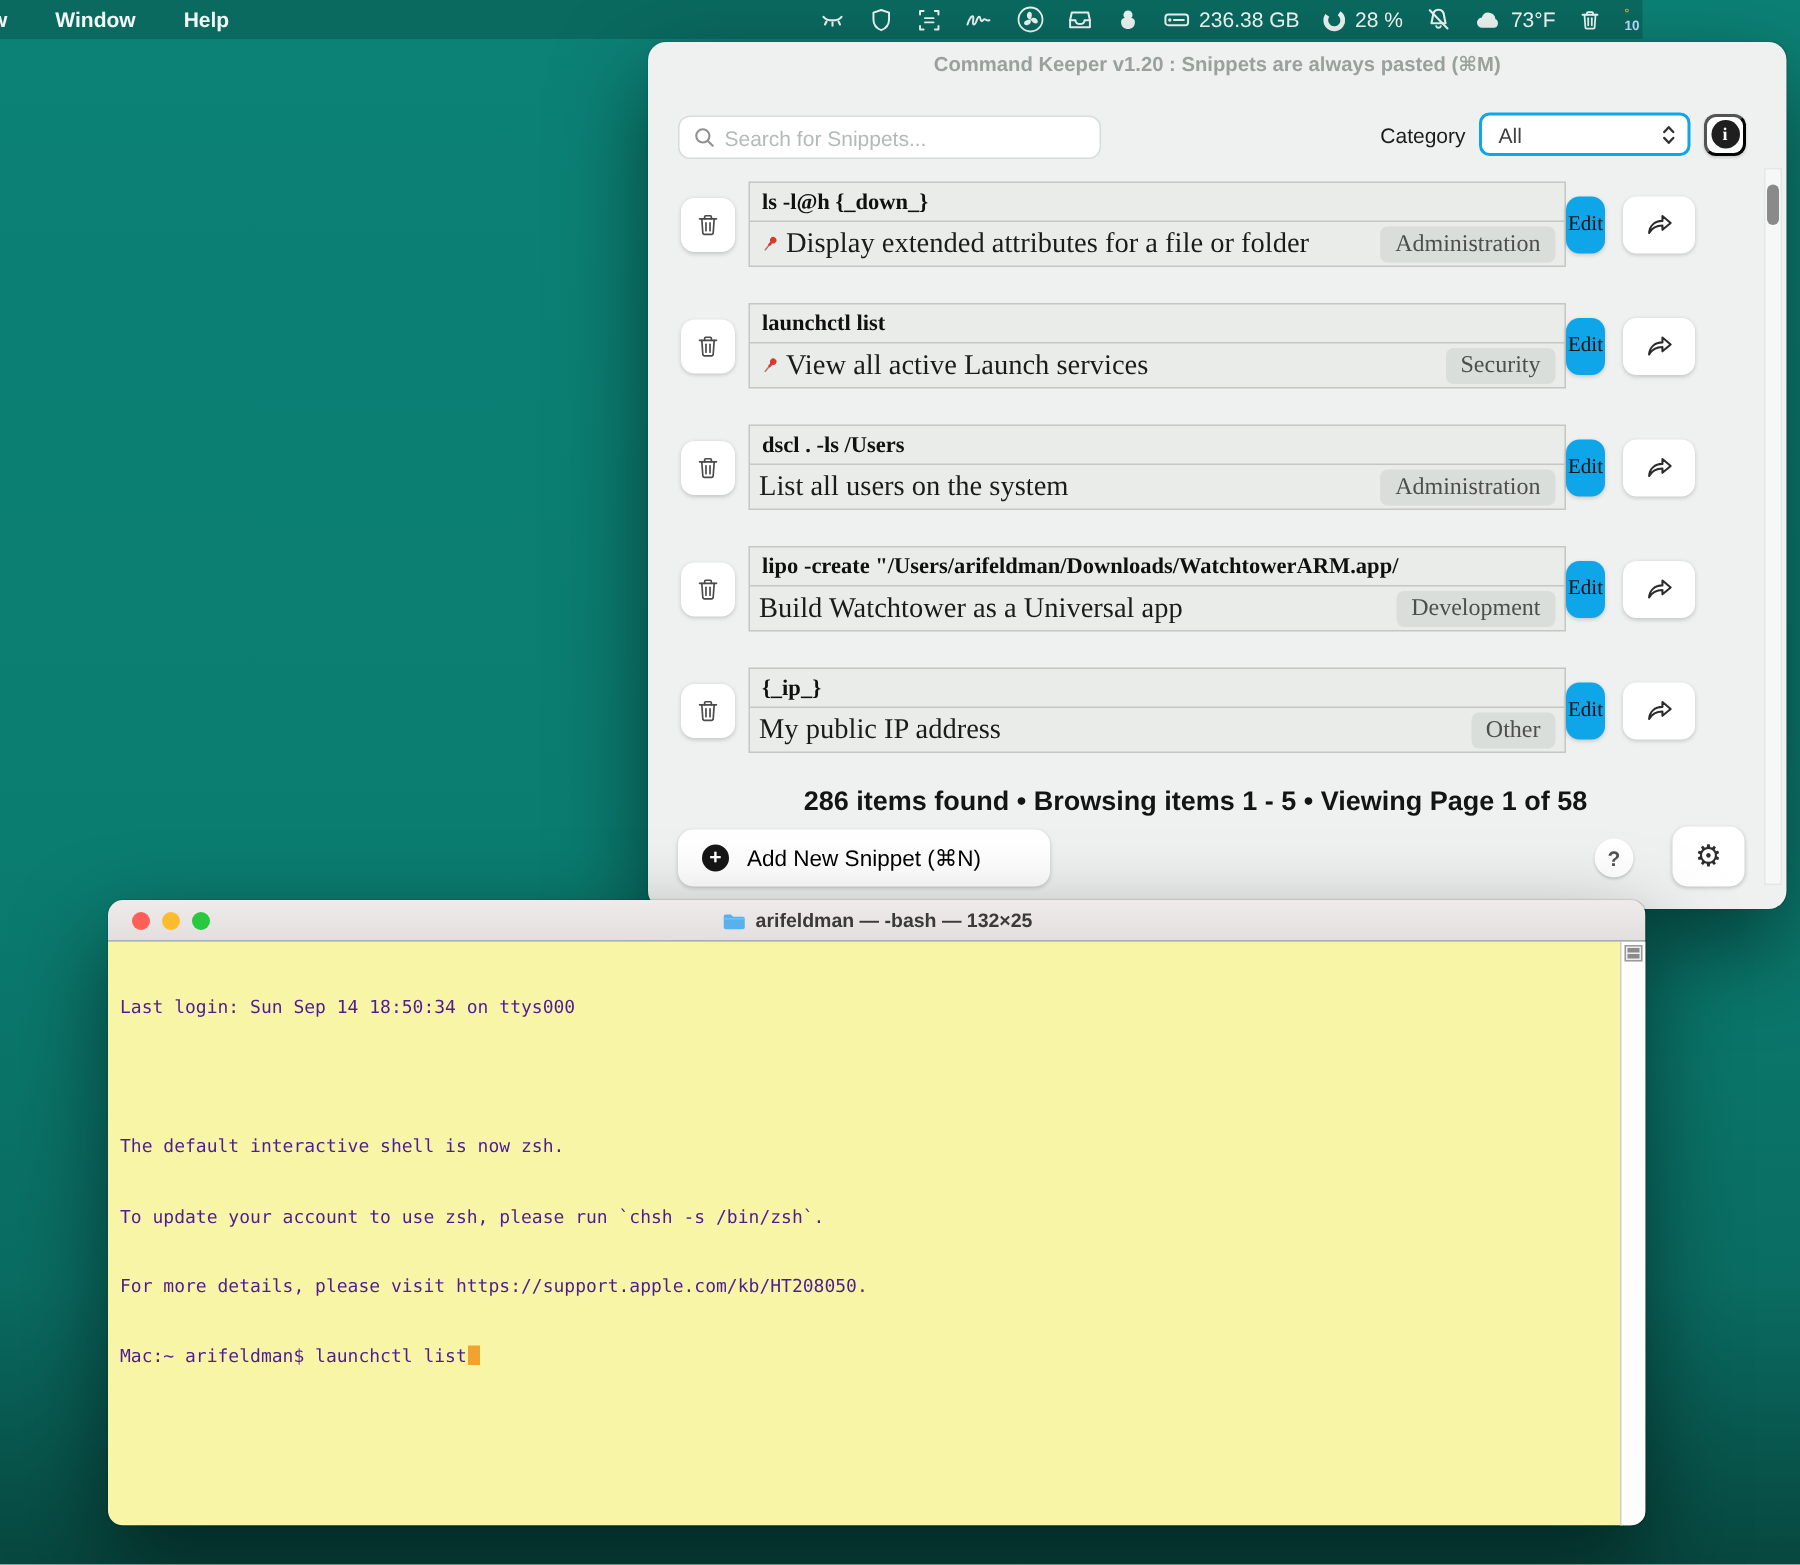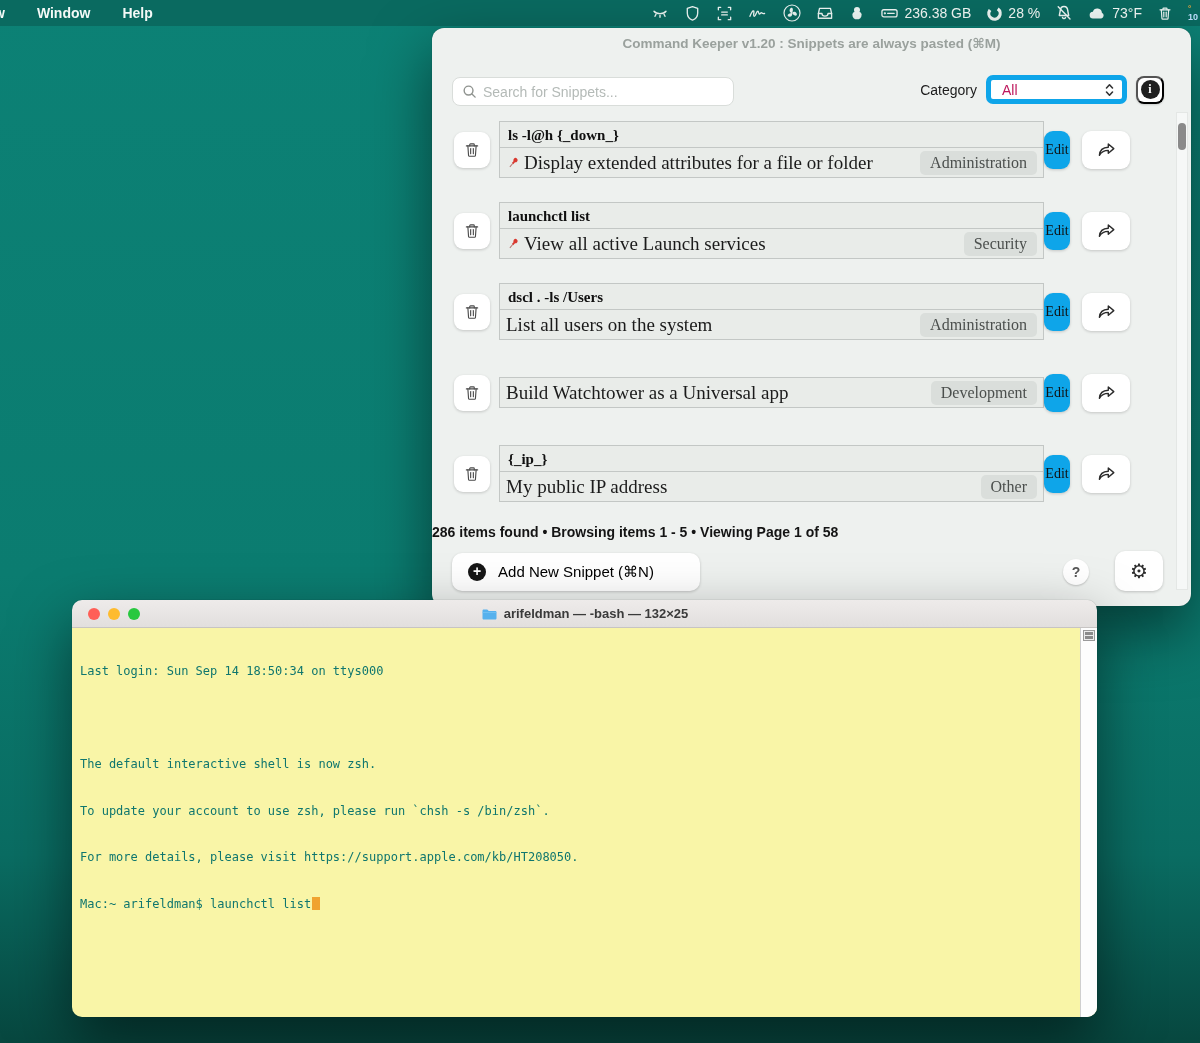--- a/index.html
+++ b/index.html
@@ -5,21 +5,21 @@
   * { margin:0; padding:0; box-sizing:border-box; }
   html,body { width:1200px; height:1043px; overflow:hidden; }
   body {
     font-family:"Liberation Sans","DejaVu Sans",sans-serif;
     background:linear-gradient(180deg,#0c8175 0%,#0b7c70 55%,#0a6c62 82%,#07473f 100%);
     position:relative;
   }
 
   
   .menubar {
-    position:absolute; top:0; left:0; width:1200px; height:26px;
+    position:absolute; top:0; left:0; width:1095px; height:26px;
     background:#0a6a60; display:flex; align-items:center;
     color:#f4f9f7; font-size:14px; font-weight:600;
   }
   .menubar .menus { display:flex; align-items:center; gap:32px; margin-left:-6px; }
   .menubar .menu-item { cursor:default; }
   .menubar .status { margin-left:auto; display:flex; align-items:center; gap:15px; padding-right:0; }
   .status-item { display:flex; align-items:center; gap:5px; font-weight:500; }
   .status-item svg { display:block; }
   .mb-ic { stroke:#eef6f4; fill:none; stroke-width:1.4; stroke-linecap:round; stroke-linejoin:round; }
   .edge-partial { width:12px; overflow:hidden; font-size:9px; line-height:9px; color:#bfe0ff; text-align:left; }
@@ -41,22 +41,22 @@
     display:flex; align-items:center; padding:0 9px; gap:6px;
   }
   .ck-search input {
     border:none; outline:none; background:transparent; flex:1;
     font-size:14px; color:#333; font-family:inherit;
   }
   .ck-search input::placeholder { color:#b4bab7; }
   .ck-cat { position:absolute; right:27px; top:47px; display:flex; align-items:center; gap:9px; }
   .ck-cat-label { font-size:14px; color:#1c1c1c; }
   .ck-select {
-    width:141px; height:29px; background:#fff; border:5px solid #0ea5e9; border-radius:7px;
-    display:flex; align-items:center; padding:0 7px 0 11px; font-size:14px; color:#be185d; cursor:default;
+    width:141px; height:29px; background:#fff; border:2px solid #0ea5e9; border-radius:7px;
+    display:flex; align-items:center; padding:0 7px 0 11px; font-size:14px; color:#404040; cursor:default;
   }
   .ck-select .sel-val { flex:1; }
   .ck-info {
     width:28px; height:28px; background:#fff; border-radius:8px;
     box-shadow:0 1px 2px rgba(0,0,0,.15); display:flex; align-items:center; justify-content:center;
   }
   .info-circle {
     width:19px; height:19px; border-radius:50%; background:#1f1f1f; color:#fff;
     font-size:12px; font-weight:700; font-family:"Liberation Serif",serif;
     display:flex; align-items:center; justify-content:center;
@@ -86,22 +86,22 @@
     cursor:pointer; font-family:inherit;
   }
   .btn-share {
     width:48px; height:38px; background:#fff; border:none; border-radius:9px;
     box-shadow:0 1px 3px rgba(0,0,0,.18); margin-left:12px; cursor:pointer;
     display:flex; align-items:center; justify-content:center;
   }
   .pin { width:15px; height:15px; flex:0 0 auto; }
 
   .ck-status {
-    position:absolute; top:496px; left:0; width:730px; 
-    font-size:14px; font-weight:700; color:#141414;
+    position:absolute; top:496px; left:0; width:730px; text-align:center;
+    font-size:18px; font-weight:700; color:#141414;
   }
   .btn-add {
     position:absolute; left:20px; top:525px; width:248px; height:38px;
     background:#fff; border:none; border-radius:10px; box-shadow:0 1px 3px rgba(0,0,0,.2);
     display:flex; align-items:center; justify-content:center; cursor:pointer;
   }
   .plus-circle {
     position:absolute; left:16px; width:18px; height:18px; border-radius:50%;
     background:#161616; color:#fff; font-size:14px; line-height:17px; text-align:center; font-weight:700;
   }
@@ -138,21 +138,21 @@
   }
   .tl { position:absolute; top:8px; width:12px; height:12px; border-radius:50%; }
   .tl-red   { left:16px;  background:#ff5f57; }
   .tl-yellow{ left:36px;  background:#febb2e; }
   .tl-green { left:56px;  background:#28c83f; }
   .term-title { display:flex; align-items:center; gap:6px; font-size:13px; font-weight:700; color:#3a3a3a; }
   .term-body { position:relative; height:389px; background:#f9f5a7; }
   .term-text {
     position:absolute; inset:0 17px 0 0; padding:5px 0 16px 8px;
     font-family:"DejaVu Sans Mono","Liberation Mono",monospace;
-    font-size:12px; line-height:15.5px; color:#0f766e; white-space:pre;
+    font-size:12px; line-height:15.5px; color:#4c1d95; white-space:pre;
   }
   .tline { height:15.5px; }
   .cursor { display:inline-block; width:8px; height:13px; background:#f0a330; vertical-align:-2px; margin-left:1px; }
   .term-scrollcol {
     position:absolute; top:0; right:0; width:17px; height:100%;
     background:#fdfdfd; border-left:1px solid #cfcfcf;
   }
   .split-btn {
     position:absolute; top:2px; left:2px; width:12px; height:11px;
     background:#ececec; border:1px solid #9a9a9a;
@@ -408,20 +408,21 @@
             <g fill="none" stroke="#4a4a4a" stroke-width="1.5" stroke-linecap="round">
               <path d="M4.5 6.5 H19.5"></path>
               <path d="M9 6.5 V4.8 C9 4.2 9.4 3.8 10 3.8 H14 C14.6 3.8 15 4.2 15 4.8 V6.5"></path>
               <path d="M6.5 6.5 L7.4 19.3 C7.5 19.9 7.9 20.3 8.5 20.3 H15.5 C16.1 20.3 16.5 19.9 16.6 19.3 L17.5 6.5"></path>
               <path d="M10.2 10 V17"></path>
               <path d="M13.8 10 V17"></path>
             </g>
           </svg>
       </button>
       <div class="snip-box">
+        <div class="snip-cmd">lipo -create "/Users/arifeldman/Downloads/WatchtowerARM.app/</div>
         <div class="snip-desc">
 
           <span class="snip-desc-text">Build Watchtower as a Universal app</span>
           <span class="snip-badge">Development</span>
         </div>
       </div>
       <button class="btn-edit">Edit</button>
       <button class="btn-share">
         <svg width="22" height="22" viewBox="0 0 24 24">
             <path d="M14.5 5.5 L20.5 10.5 L14.5 15.5 L14.5 12.4 C9.6 12.4 6.9 14.2 4.8 17.8 C5.2 12.3 9 9.2 14.5 9 Z" fill="none" stroke="#2b2b2b" stroke-width="1.5" stroke-linejoin="round"></path>

